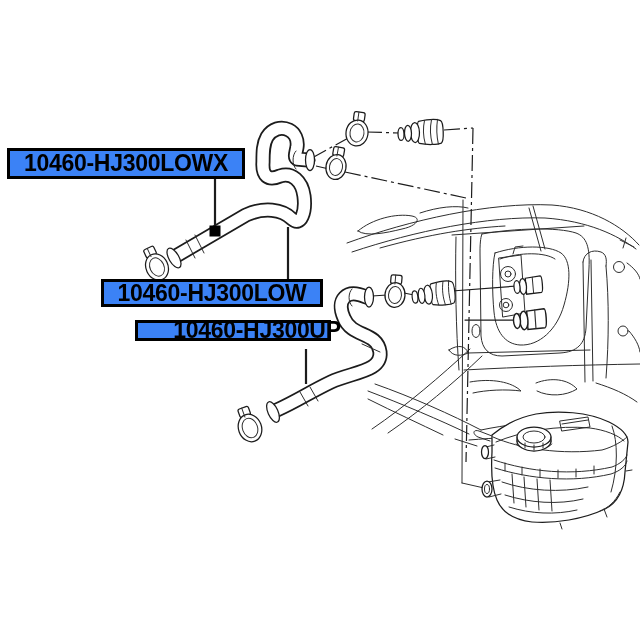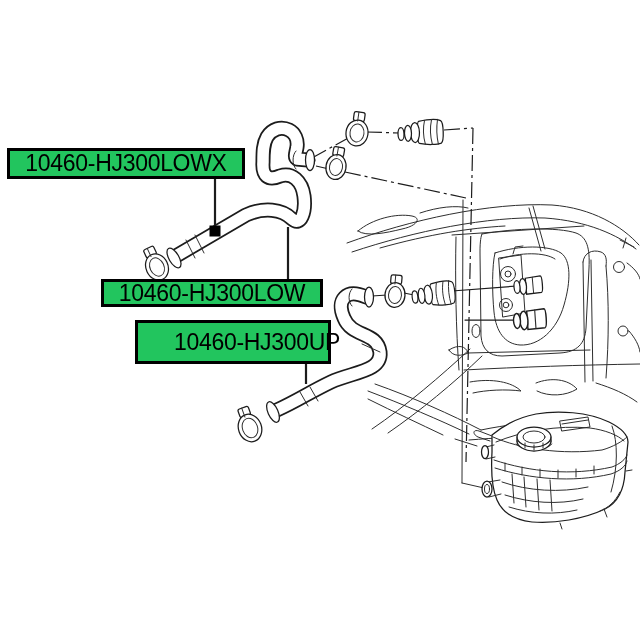--- a/index.html
+++ b/index.html
@@ -12,27 +12,27 @@
   .art { position:absolute; left:0; top:0; width:640px; height:640px; }
   .ln   { fill:none; stroke:var(--ink); stroke-width:1.25; stroke-linecap:round; stroke-linejoin:round; }
   .lnt  { fill:none; stroke:#2e2e2e; stroke-width:1; stroke-linecap:round; stroke-linejoin:round; }
   .wfill{ fill:#ffffff; stroke:var(--ink); stroke-width:1.25; }
   .casing { fill:none; stroke:var(--ink); stroke-width:15; stroke-linecap:round; stroke-linejoin:round; }
   .hosein { fill:none; stroke:#ffffff; stroke-width:11.5; stroke-linecap:round; stroke-linejoin:round; }
   .phantom { fill:none; stroke:var(--ink); stroke-width:1.2; stroke-dasharray:16 4 3 4; }
   .leader { fill:none; stroke:var(--ink); stroke-width:2.2; }
   .part-label {
     position:absolute; display:flex; align-items:center; justify-content:center;
-    border:3px solid #000; background:#22c55e; color:#000;
-    font-weight:400; font-size:23px; letter-spacing:-0.3px; white-space:nowrap;
+    border:3px solid #000; background:#3b82f6; color:#000;
+    font-weight:700; font-size:23px; letter-spacing:-0.3px; white-space:nowrap;
     box-sizing:border-box;
   }
   #label-lowx { left:7px;   top:148px; width:238px; height:31px; }
   #label-low  { left:101px; top:279px; width:222px; height:28px; }
-  #label-up   { left:135px; top:320px; width:196px; height:44px;padding-left:48px; }
+  #label-up   { left:135px; top:320px; width:196px; height:21px;padding-left:48px; }
 </style>
 </head>
 <body>
 
 <div class="stage">
 
   <svg class="art" viewBox="0 0 640 640" aria-hidden="true">
 
     <g>
 

